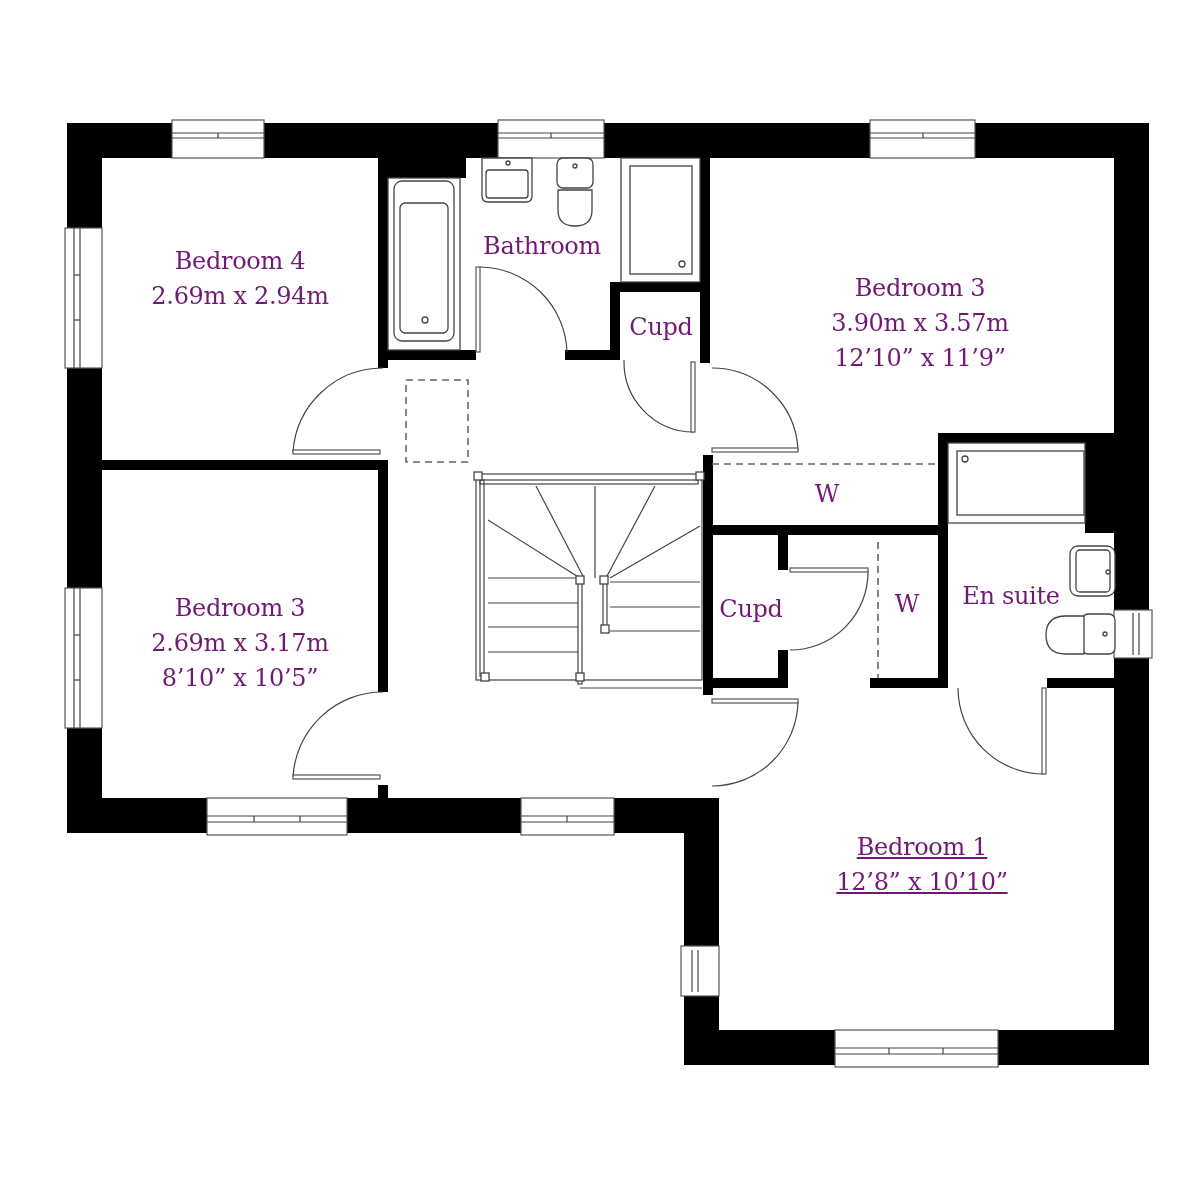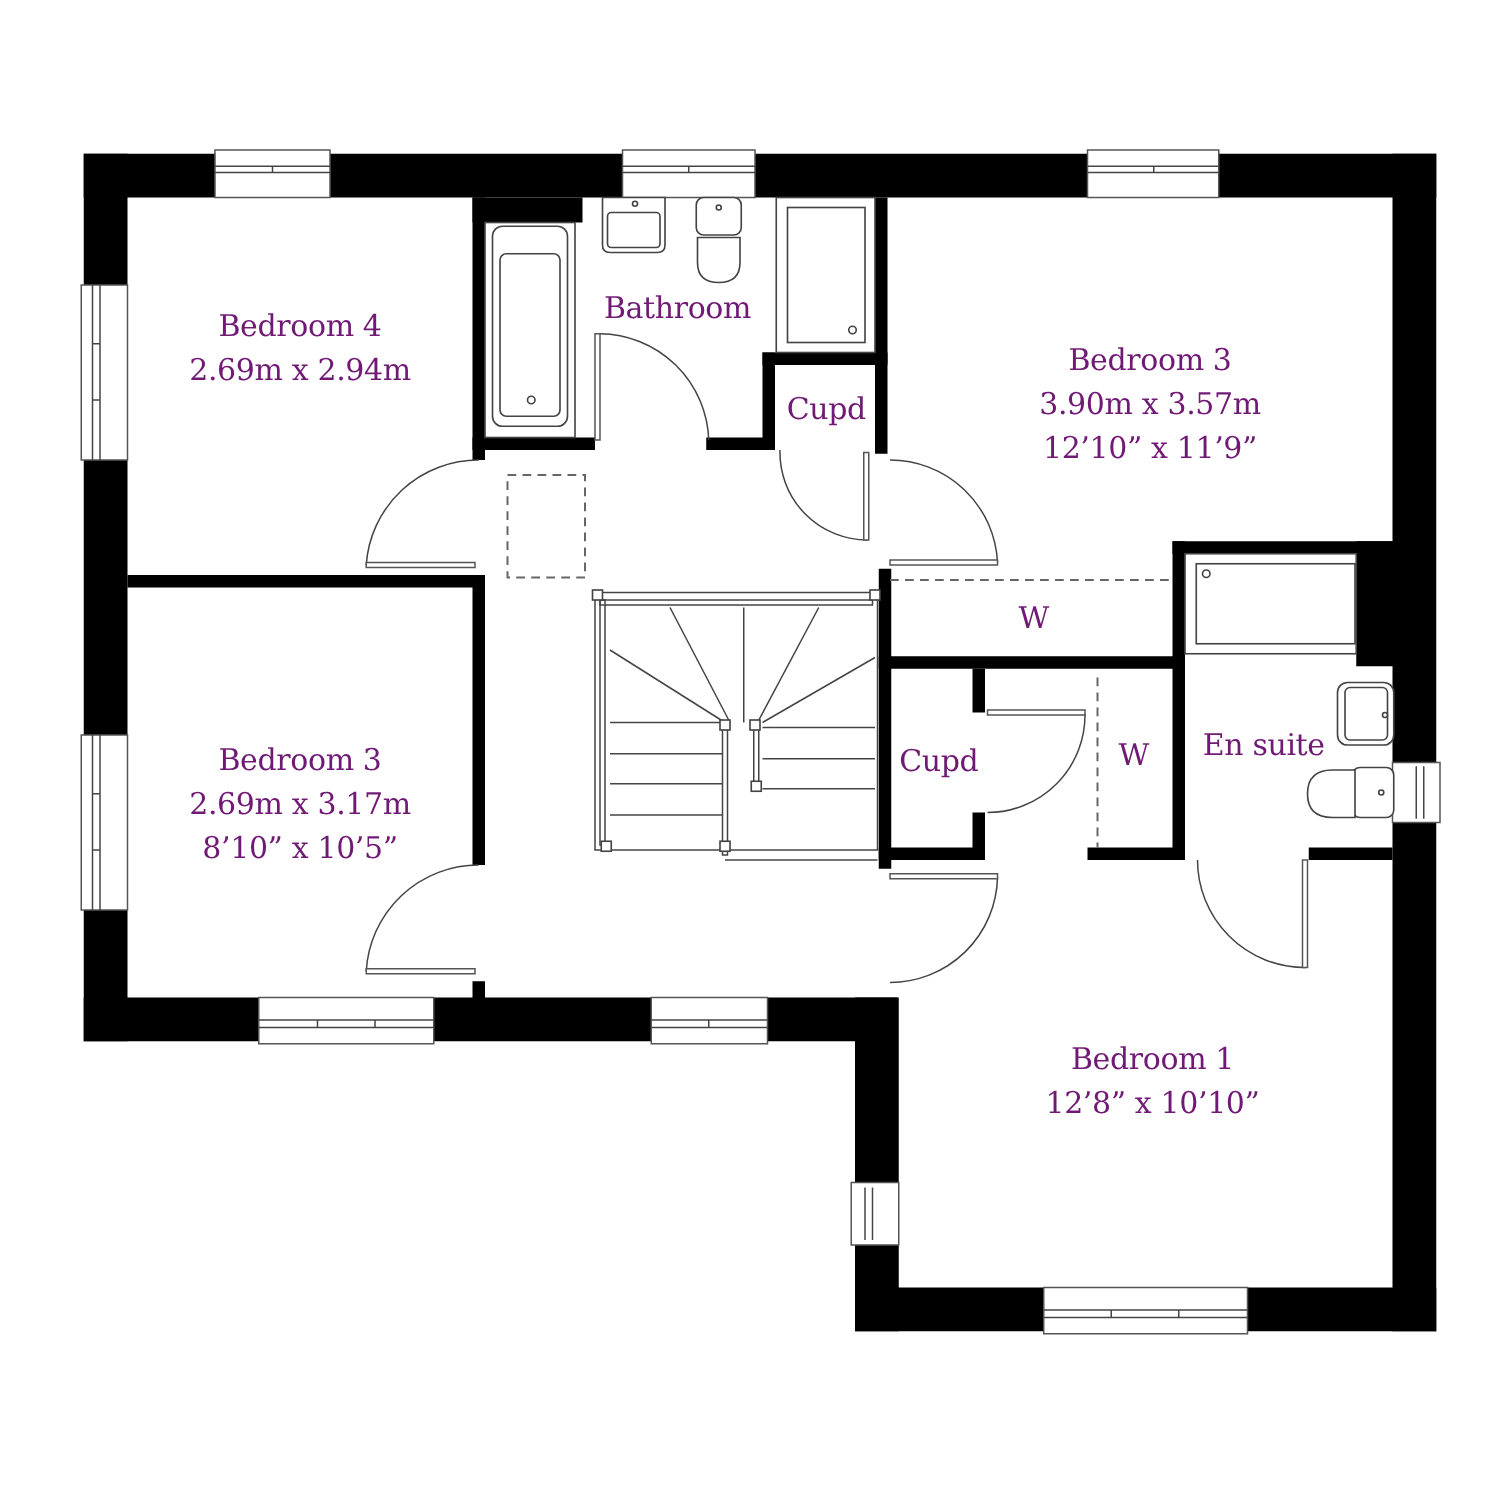--- a/index.html
+++ b/index.html
@@ -253,21 +253,21 @@
 <div class="label" style="left:240px; top:591px;">
   <span>Bedroom 3</span>
   <span>2.69m x 3.17m</span>
   <span>8’10” x 10’5”</span>
 </div>
 <div class="label" style="left:920px; top:271px;">
   <span>Bedroom 3</span>
   <span>3.90m x 3.57m</span>
   <span>12’10” x 11’9”</span>
 </div>
-<div class="label" style="left:922px; top:830px;">
+<div class="label" style="left:922px; top:830px;text-decoration:underline;">
   <span>Bedroom 1</span>
   <span>12’8” x 10’10”</span>
 </div>
 <div class="label small" style="left:542px; top:229px;">
   <span>Bathroom</span>
 </div>
 <div class="label small" style="left:1011px; top:579px;">
   <span>En suite</span>
 </div>
 <div class="label small" style="left:661px; top:310px;">

